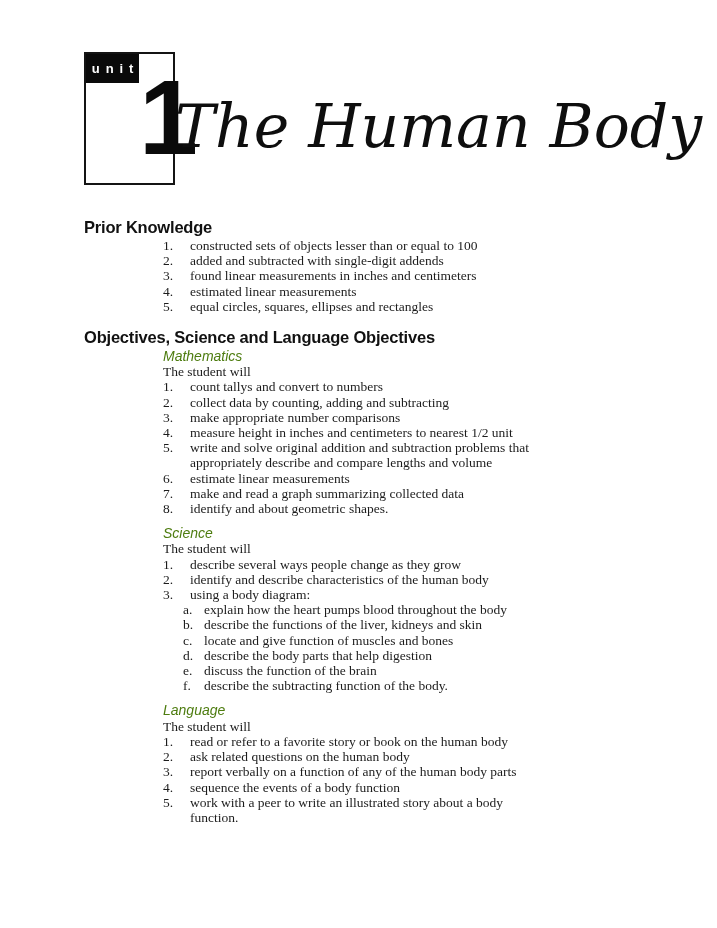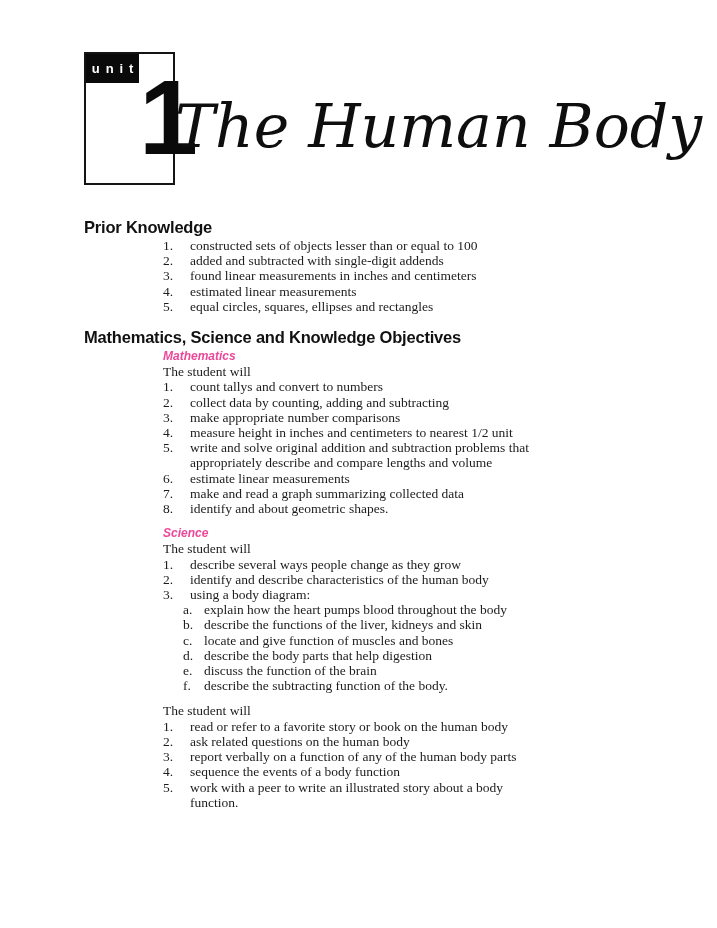--- a/index.html
+++ b/index.html
@@ -97,24 +97,24 @@
   .li .txt { flex: 1; white-space: pre-line; }
   .sublist { margin-left: 20px; }
   .sublist .num { flex: 0 0 21px; }
 
   .objectives-section { margin-top: 14px; }
   .subsection { margin-top: 10px; }
   .subsection.first { margin-top: 2px; }
   .subhead {
     font-family: "Liberation Sans", sans-serif;
     font-style: italic;
-    font-weight: bold;
-    font-size: 12px;
+    font-weight: normal;
+    font-size: 14px;
     line-height: 15.2px;
-    color: #ec4899;
+    color: #4d7c0f;
     margin: 0;
   }
 </style>
 </head>
 <body>
 
 <div class="unit-badge">
   <div class="unit-band">unit</div>
   <div class="unit-number">1</div>
 </div>
@@ -144,21 +144,21 @@
         </div>
         <div class="li">
           <span class="num">5.</span>
           <span class="txt">equal circles, squares, ellipses and rectangles</span>
         </div>
       </div>
     </div>
   </section>
 
   <section class="objectives-section">
-    <h2 class="h2">Mathematics, Science and Knowledge Objectives</h2>
+    <h2 class="h2">Objectives, Science and Language Objectives</h2>
 
     <div class="sec-body subsection first">
       <p class="subhead">Mathematics</p>
       <p class="intro">The student will</p>
       <div class="olist">
         <div class="li">
           <span class="num">1.</span>
           <span class="txt">count tallys and convert to numbers</span>
         </div>
         <div class="li">
@@ -232,20 +232,21 @@
           </div>
           <div class="li">
             <span class="num">f.</span>
             <span class="txt">describe the subtracting function of the body.</span>
           </div>
         </div>
       </div>
     </div>
 
     <div class="sec-body subsection">
+      <p class="subhead">Language</p>
       <p class="intro">The student will</p>
       <div class="olist">
         <div class="li">
           <span class="num">1.</span>
           <span class="txt">read or refer to a favorite story or book on the human body</span>
         </div>
         <div class="li">
           <span class="num">2.</span>
           <span class="txt">ask related questions on the human body</span>
         </div>

